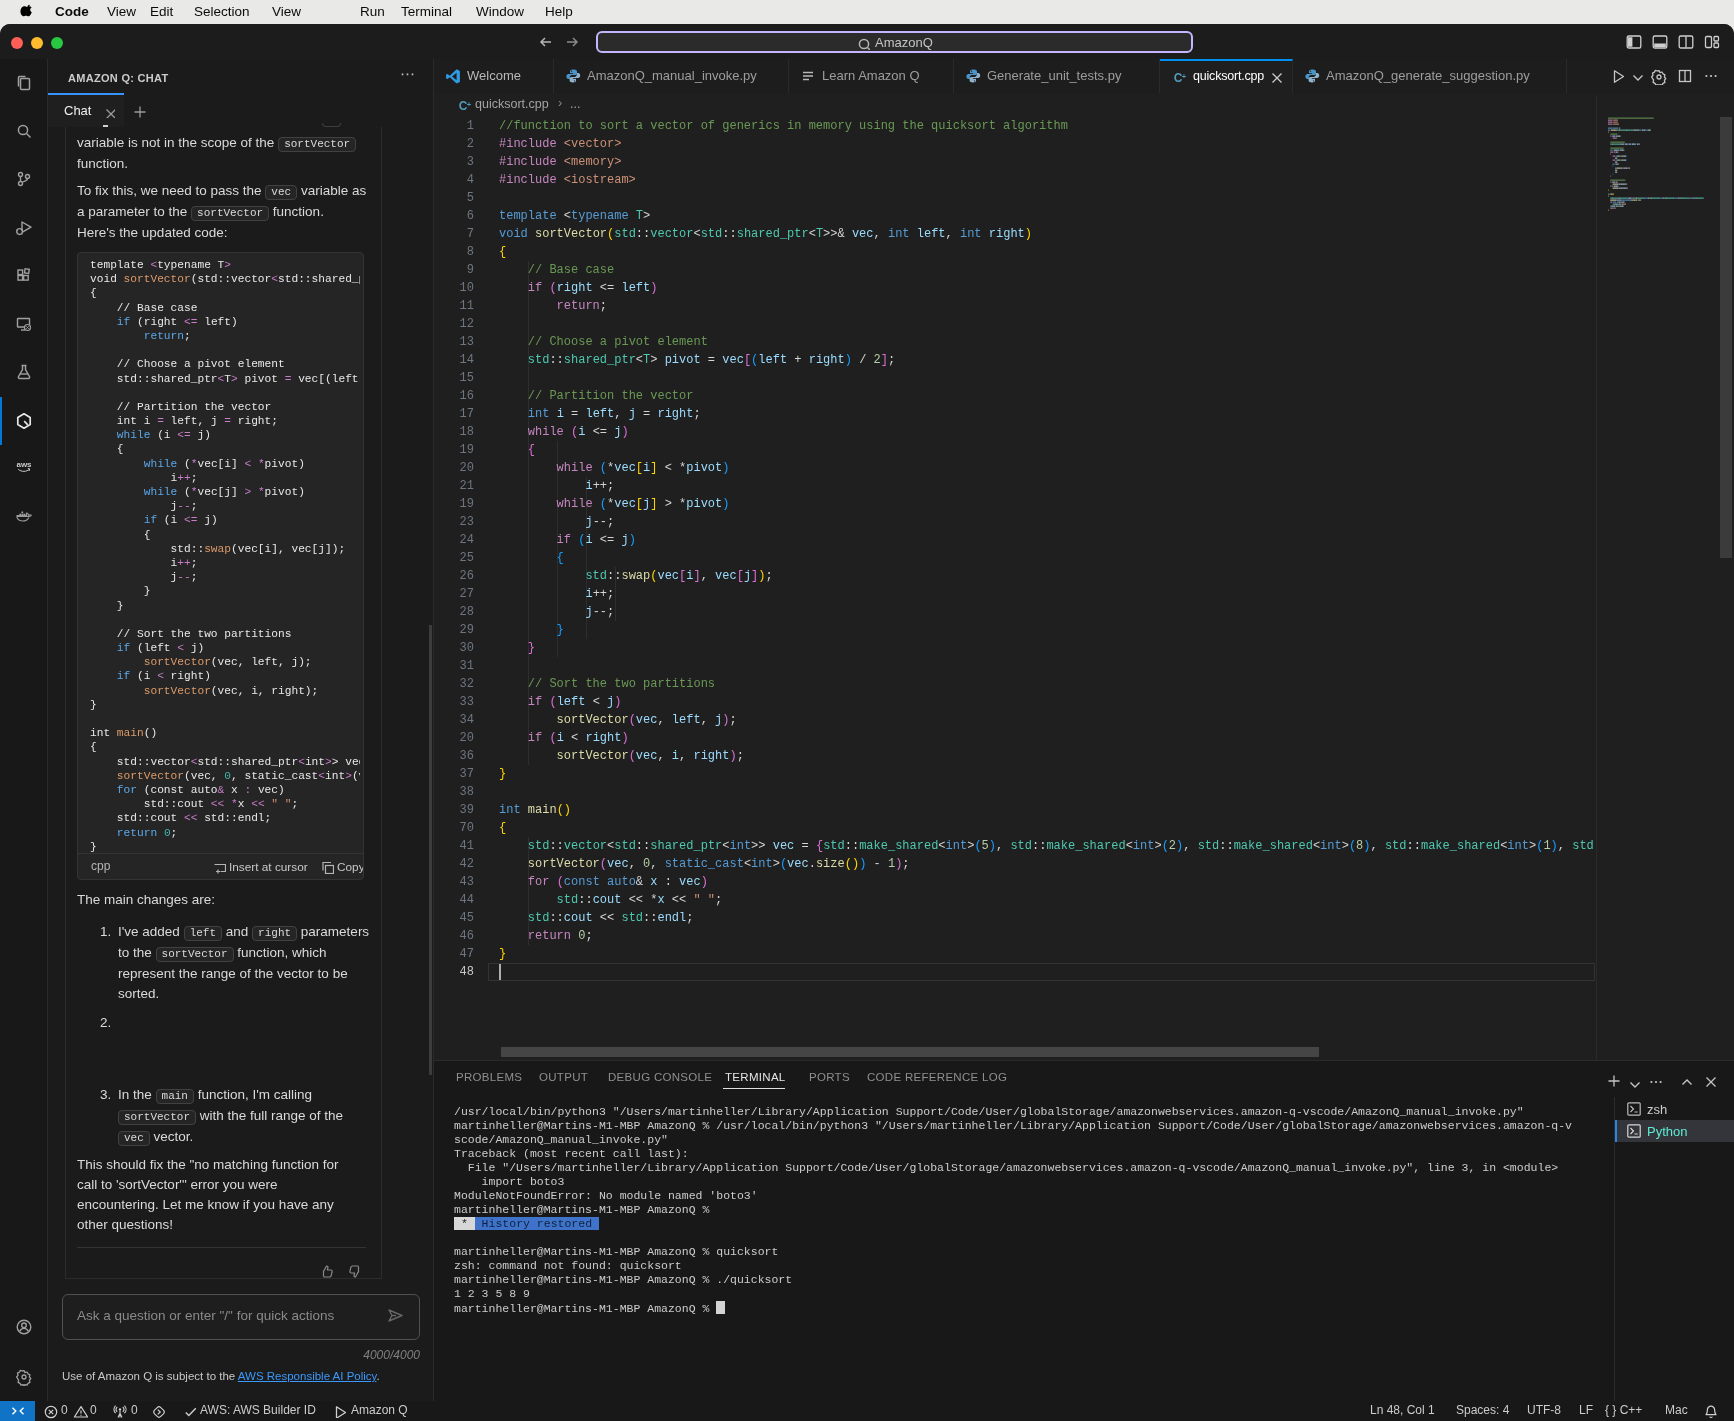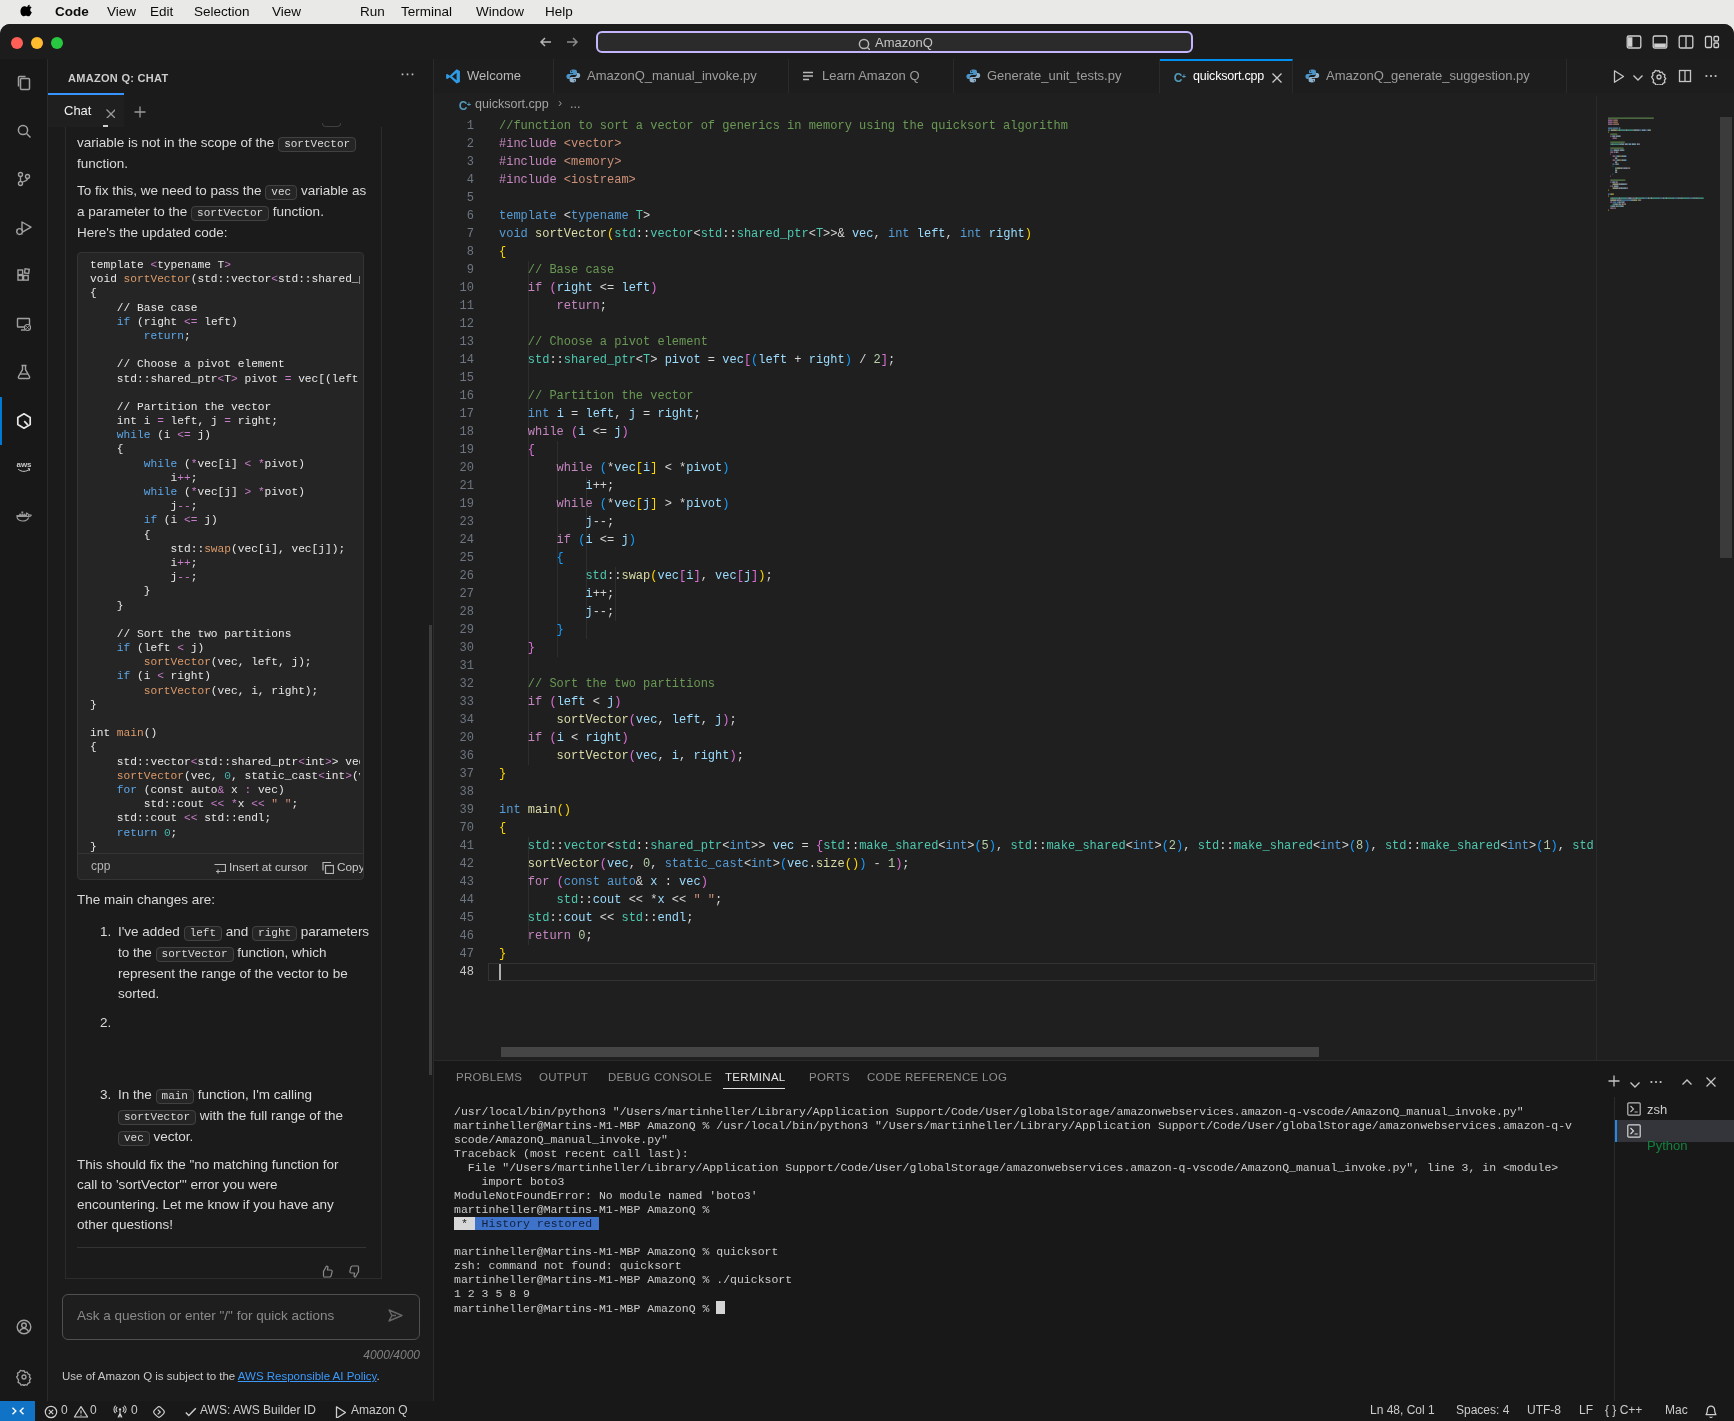--- a/index.html
+++ b/index.html
@@ -665,21 +665,21 @@
           <rect x="1.8" y="1.8" width="12.4" height="12.4" rx="1" fill="none" stroke="#bababa" stroke-width="1.2"></rect>
           <path d="M4.5 5l3 3-3 3M8.5 11h3.2" fill="none" stroke="#bababa" stroke-width="1.2"></path>
         </svg></div>
 <div class="abs" style="left:1213px;top:41px;font-size:13px;color:#cccccc">zsh</div>
 <div class="abs" style="left:1181px;top:59px;width:120px;height:22px;background:#33353a"></div>
 <div class="abs" style="left:1181px;top:59px;width:2px;height:22px;background:#2488e8"></div>
 <div class="abs" style="left:1192px;top:62px"><svg width="15" height="15" viewBox="0 0 15 15" style="">
           <rect x="1.8" y="1.8" width="12.4" height="12.4" rx="1" fill="none" stroke="#d6d6d6" stroke-width="1.2"></rect>
           <path d="M4.5 5l3 3-3 3M8.5 11h3.2" fill="none" stroke="#d6d6d6" stroke-width="1.2"></path>
         </svg></div>
-<div class="abs" style="left:1213px;top:77px;font-size:13px;color:#15803d">Python</div>
+<div class="abs" style="left:1213px;top:63px;font-size:13px;color:#5eead4">Python</div>
 </div>
 <div id="statusbar">
 <div class="abs" style="left:0;top:0;width:35px;height:20px;background:#1173c6"></div>
 <div class="abs" style="left:10px;top:3px"><svg width="14" height="14" viewBox="0 0 14 14" style="">
           <path d="M2.5 3.8L5.8 7 2.5 10.2M13.5 3.8L10.2 7l3.3 3.2" fill="none" stroke="#fff" stroke-width="1.4"></path>
         </svg></div>
 <div class="it" style="left:43px;top:3px"><svg width="15" height="15" viewBox="0 0 15 15" style="">
           <circle cx="8" cy="8" r="5.7" fill="none" stroke="#cfcfcf" stroke-width="1.2"></circle>
           <path d="M5.8 5.8l4.4 4.4M10.2 5.8l-4.4 4.4" stroke="#cfcfcf" stroke-width="1.2"></path>
         </svg></div>

